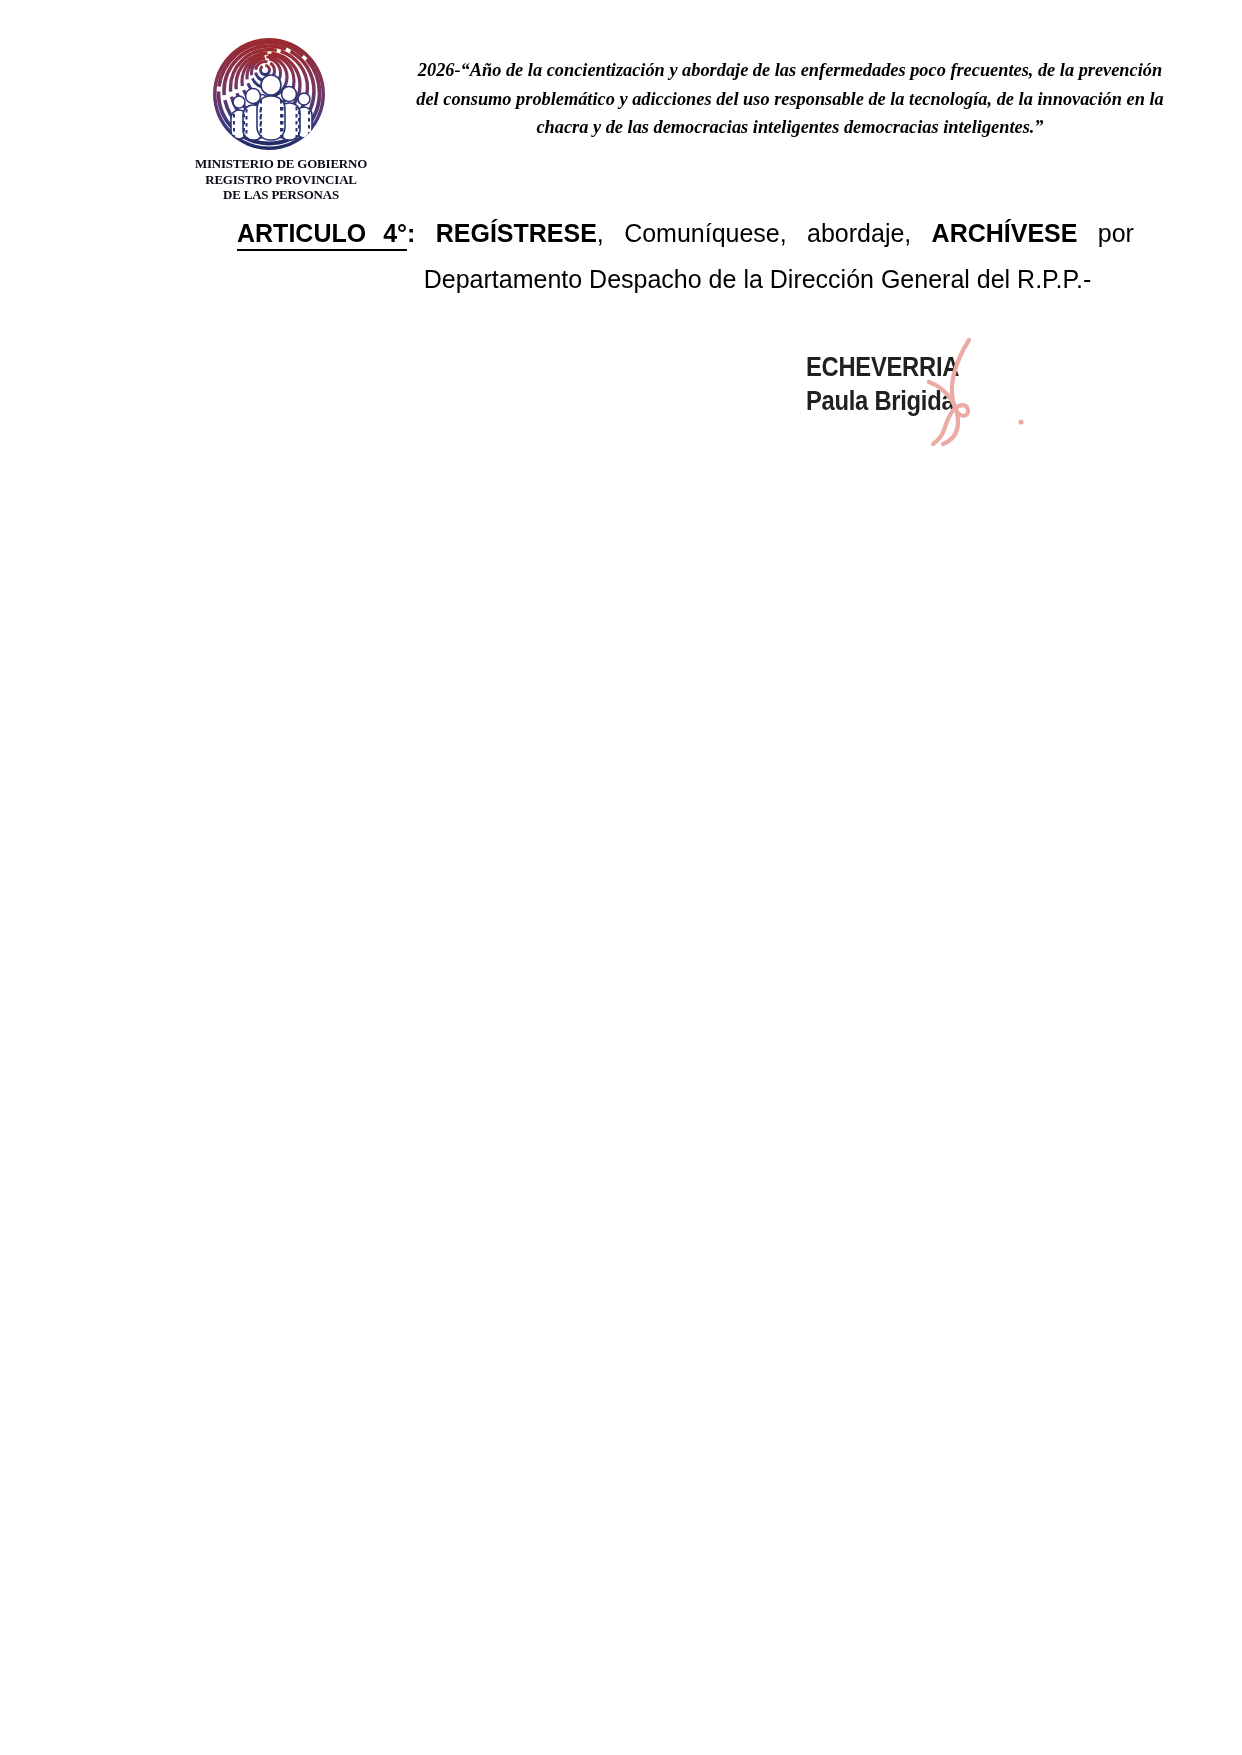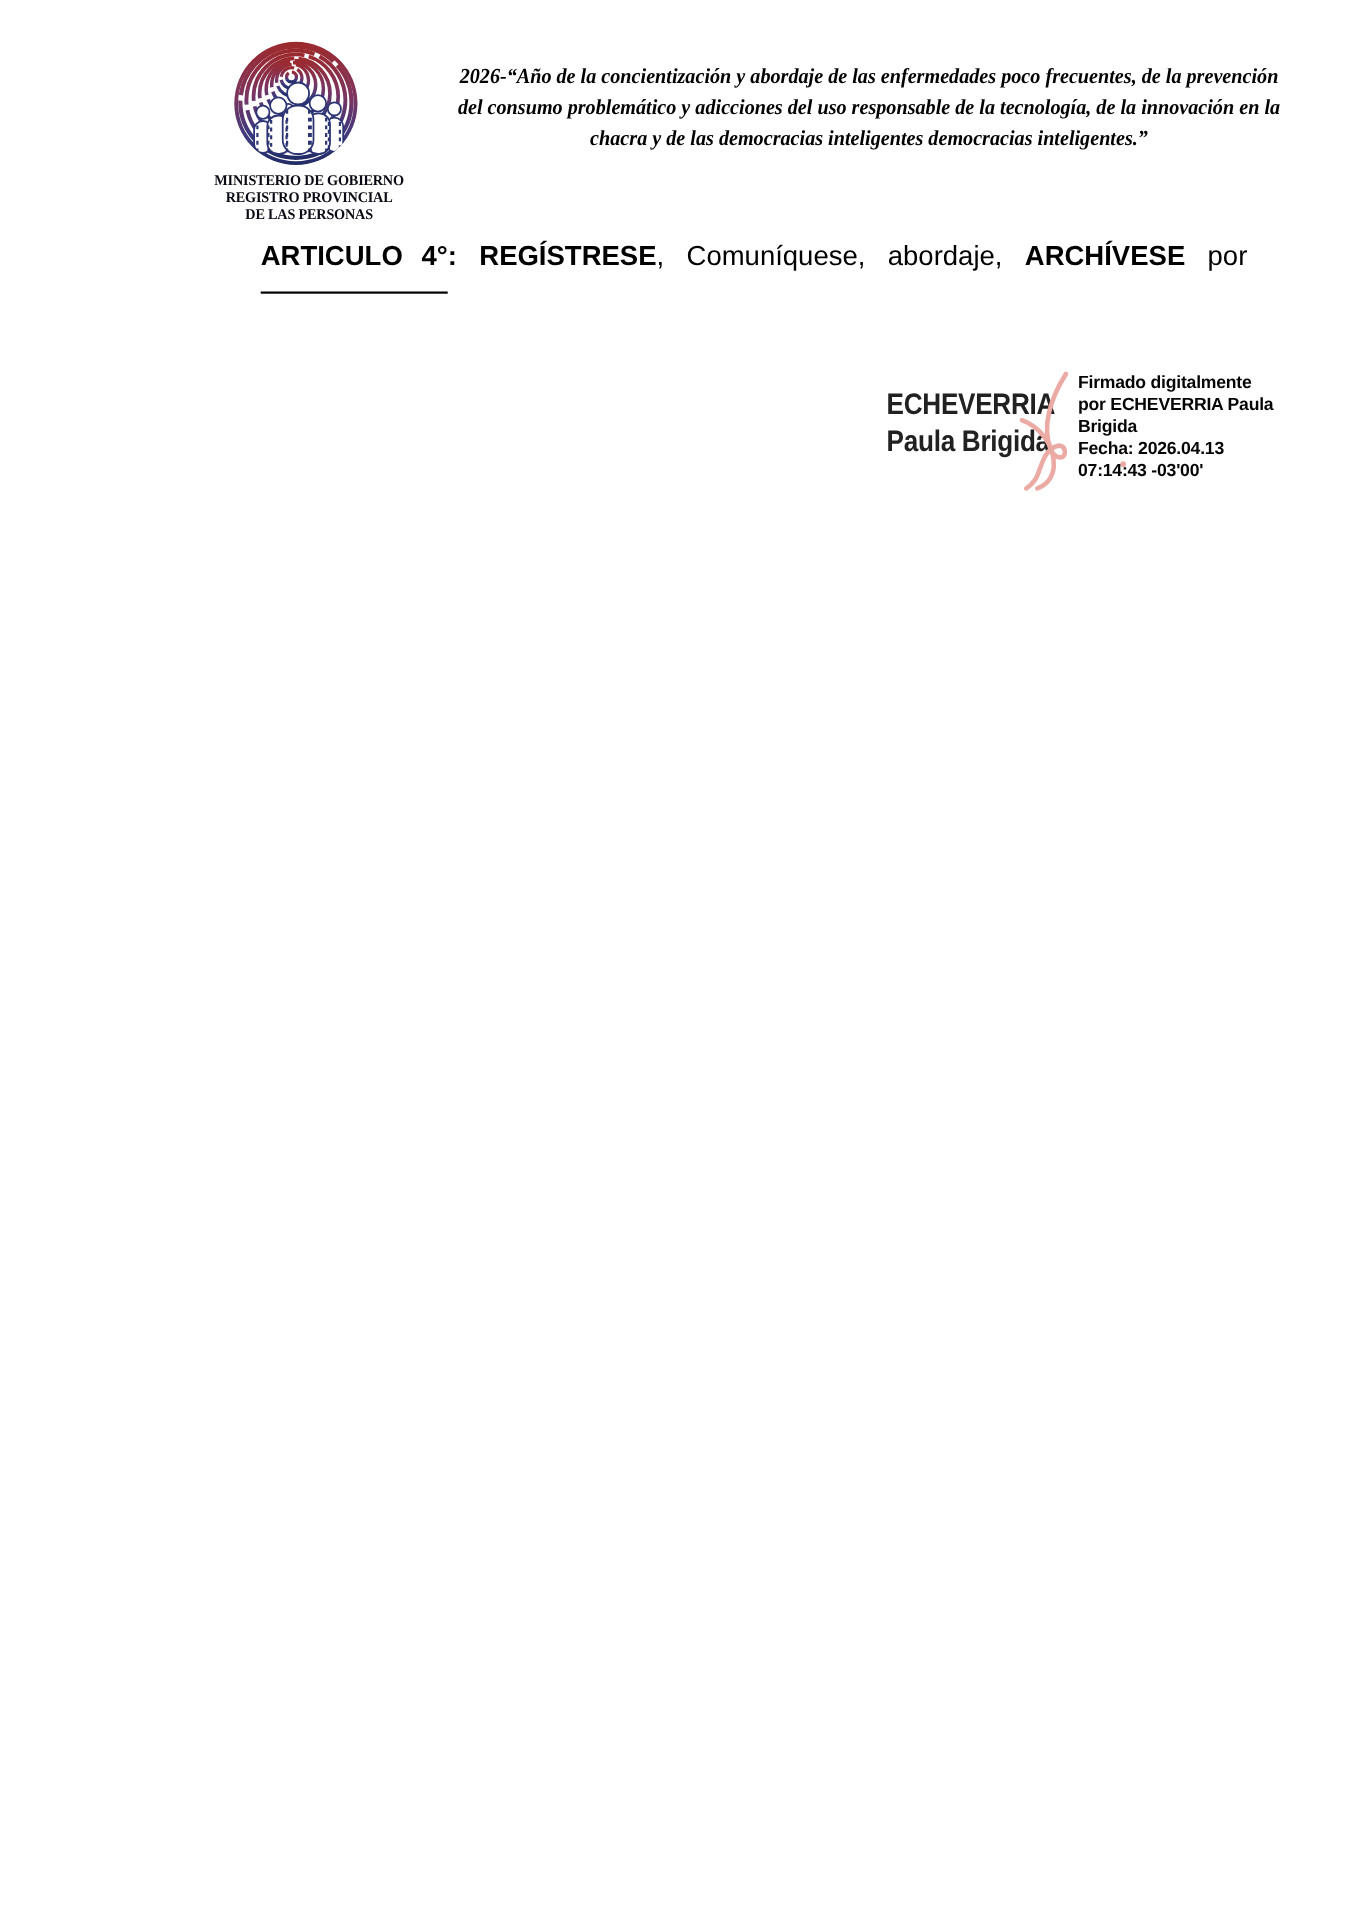--- a/index.html
+++ b/index.html
@@ -63,21 +63,21 @@
     display:flex;
     justify-content:space-between;
     align-items:baseline;
     white-space:nowrap;
     height:40px;
     line-height:34px;
   }
   .b{font-weight:700;}
   .u{
     border-bottom:2.5px solid #000;
-    padding-bottom:18px;
+    padding-bottom:2px;
   }
   .gap-i{display:inline-block;width:17px;}
   .article-line2{
     margin-top:6px;
     text-align:center;
     position:relative;
     left:72px;
     line-height:34px;
   }
 
@@ -194,36 +194,30 @@
 
   <div class="article">
     <div class="article-line1">
       <span><span class="u"><span class="b">ARTICULO</span><span class="gap-i"></span><span class="b">4°</span></span><span class="b">:</span></span>
       <span><span class="b">REGÍSTRESE</span><span>,</span></span>
       <span>Comuníquese,</span>
       <span>abordaje,</span>
       <span class="b">ARCHÍVESE</span>
       <span>por</span>
     </div>
+    <div class="article-line2">Departamento Despacho de la Dirección General del R.P.P.-</div>
   </div>
 
   <div class="sig-field">
     <div class="sig-name">
       <div>ECHEVERRIA</div>
       <div>Paula Brigida</div>
     </div>
     <svg class="flourish-svg" viewBox="0 0 105 110">
       <g fill="none" stroke-linecap="round" stroke-width="4.2" stroke="#ecaaa5">
         <path d="M 46 2 C 32 24 24 50 32 70 C 36 80 46 80 45 72 C 44 64 33 66 27 77 C 20 90 22 98 10 106"></path>
         <path d="M 6 44 C 22 50 36 66 35 86 C 34 97 28 103 20 106"></path>
       </g>
       <circle cx="98" cy="84" r="2.6" fill="#ecaaa5"></circle>
     </svg>
-    <div class="sig-details">
-      <div>Firmado digitalmente</div>
-      <div>por ECHEVERRIA Paula</div>
-      <div>Brigida</div>
-      <div>Fecha: 2026.04.13</div>
-      <div>07:14:43 -03'00'</div>
-    </div>
   </div>
 
 </div>
 
 </body></html>

